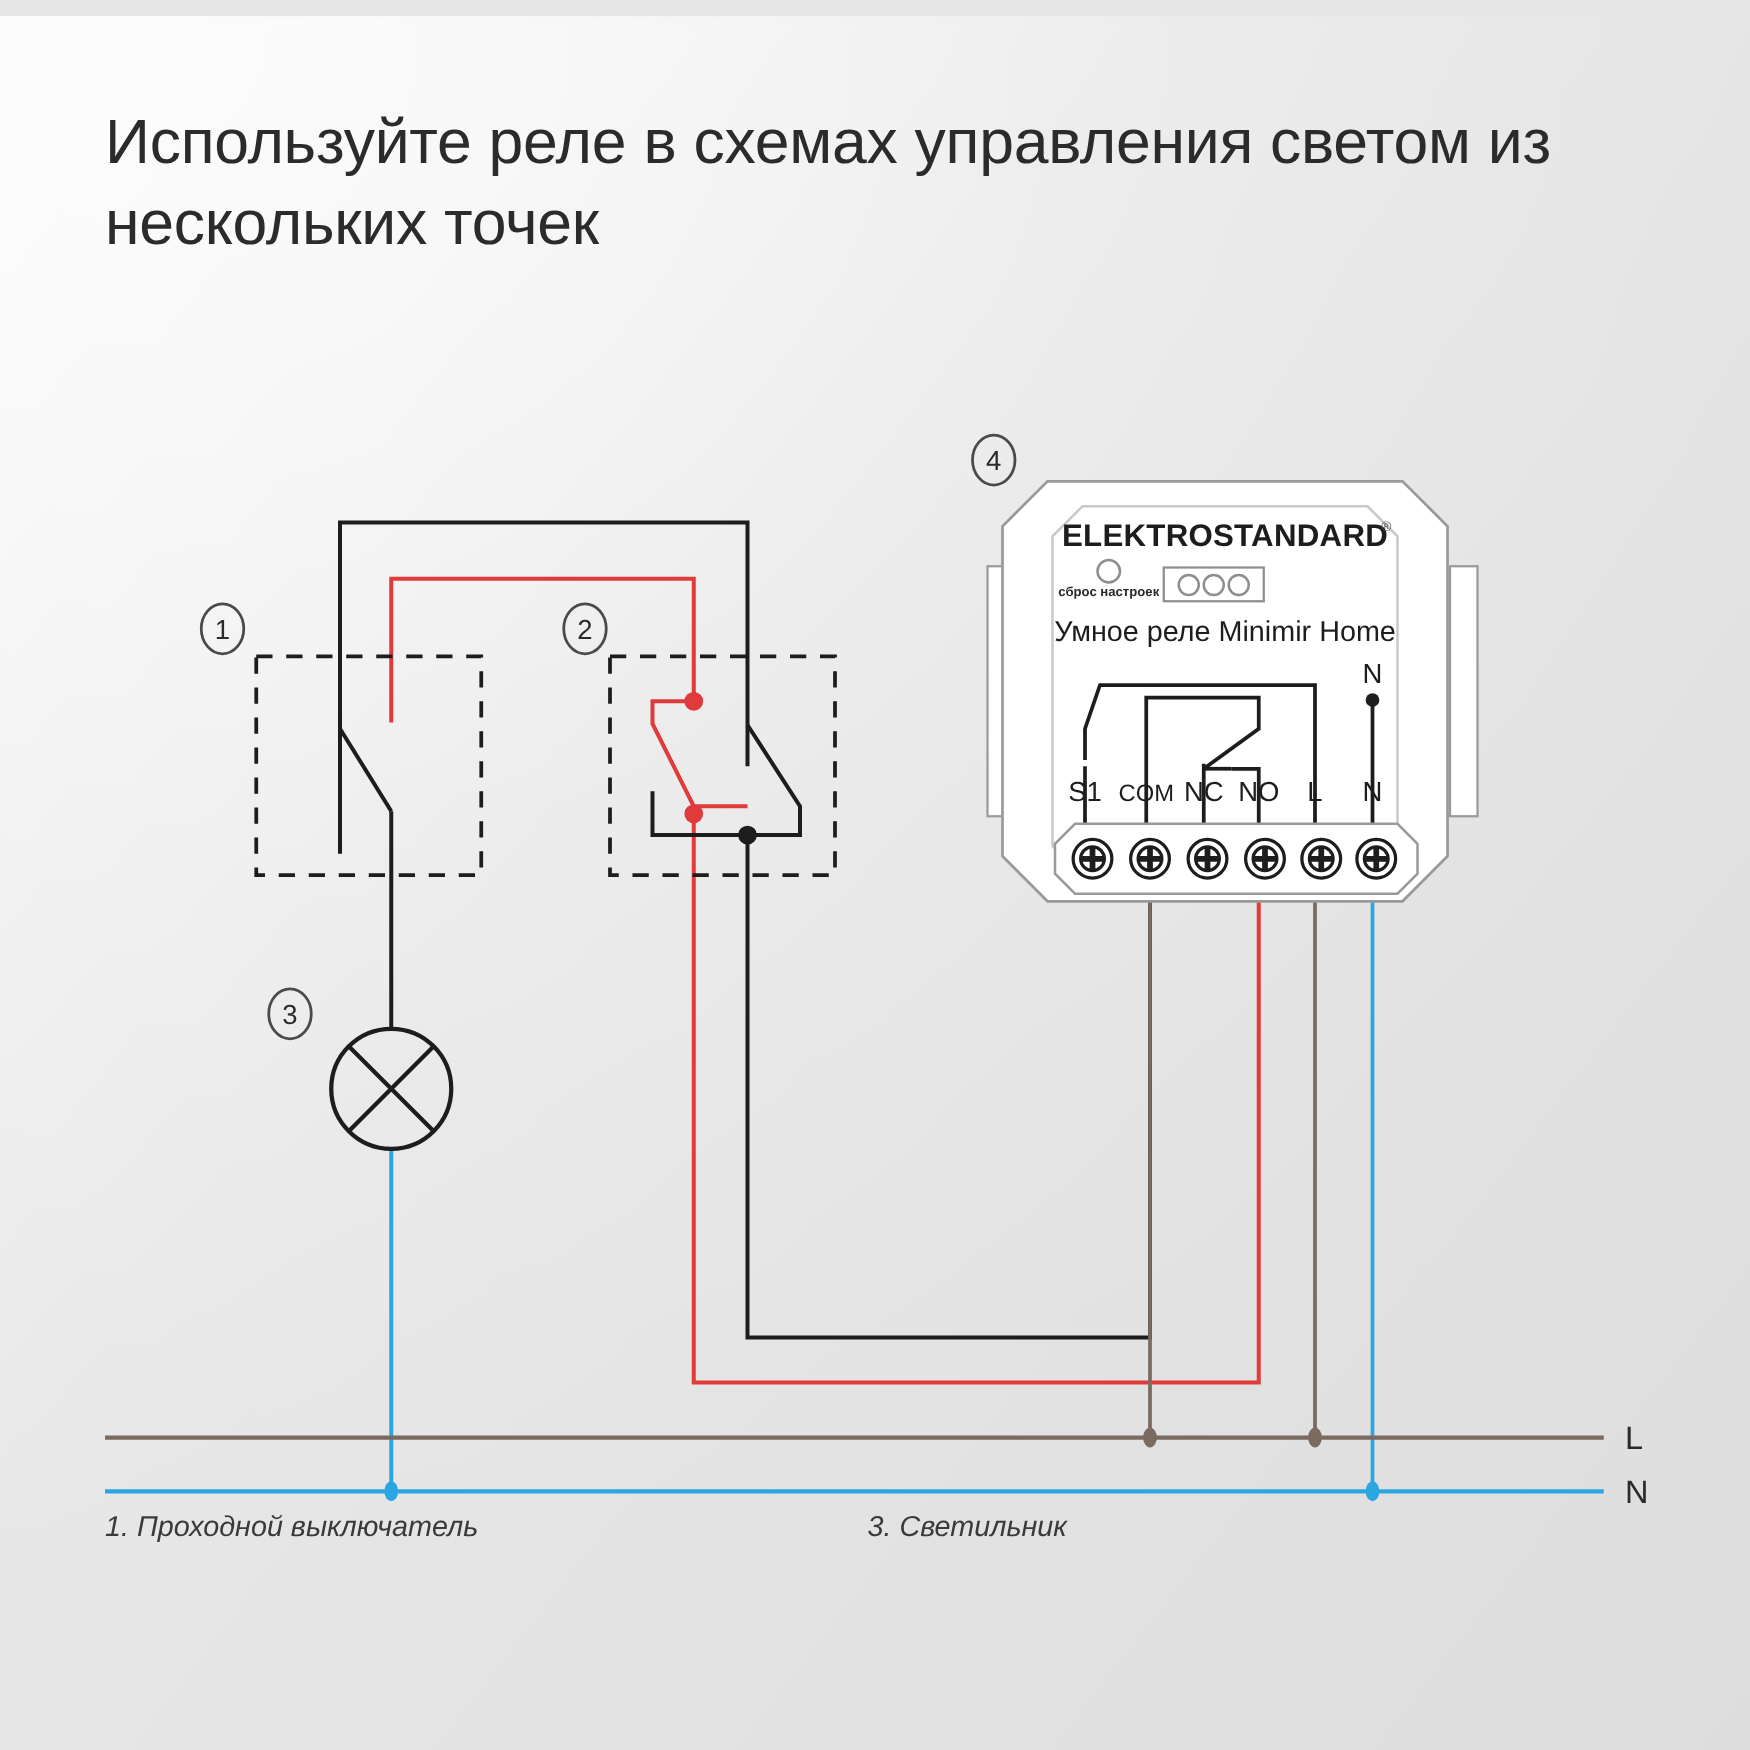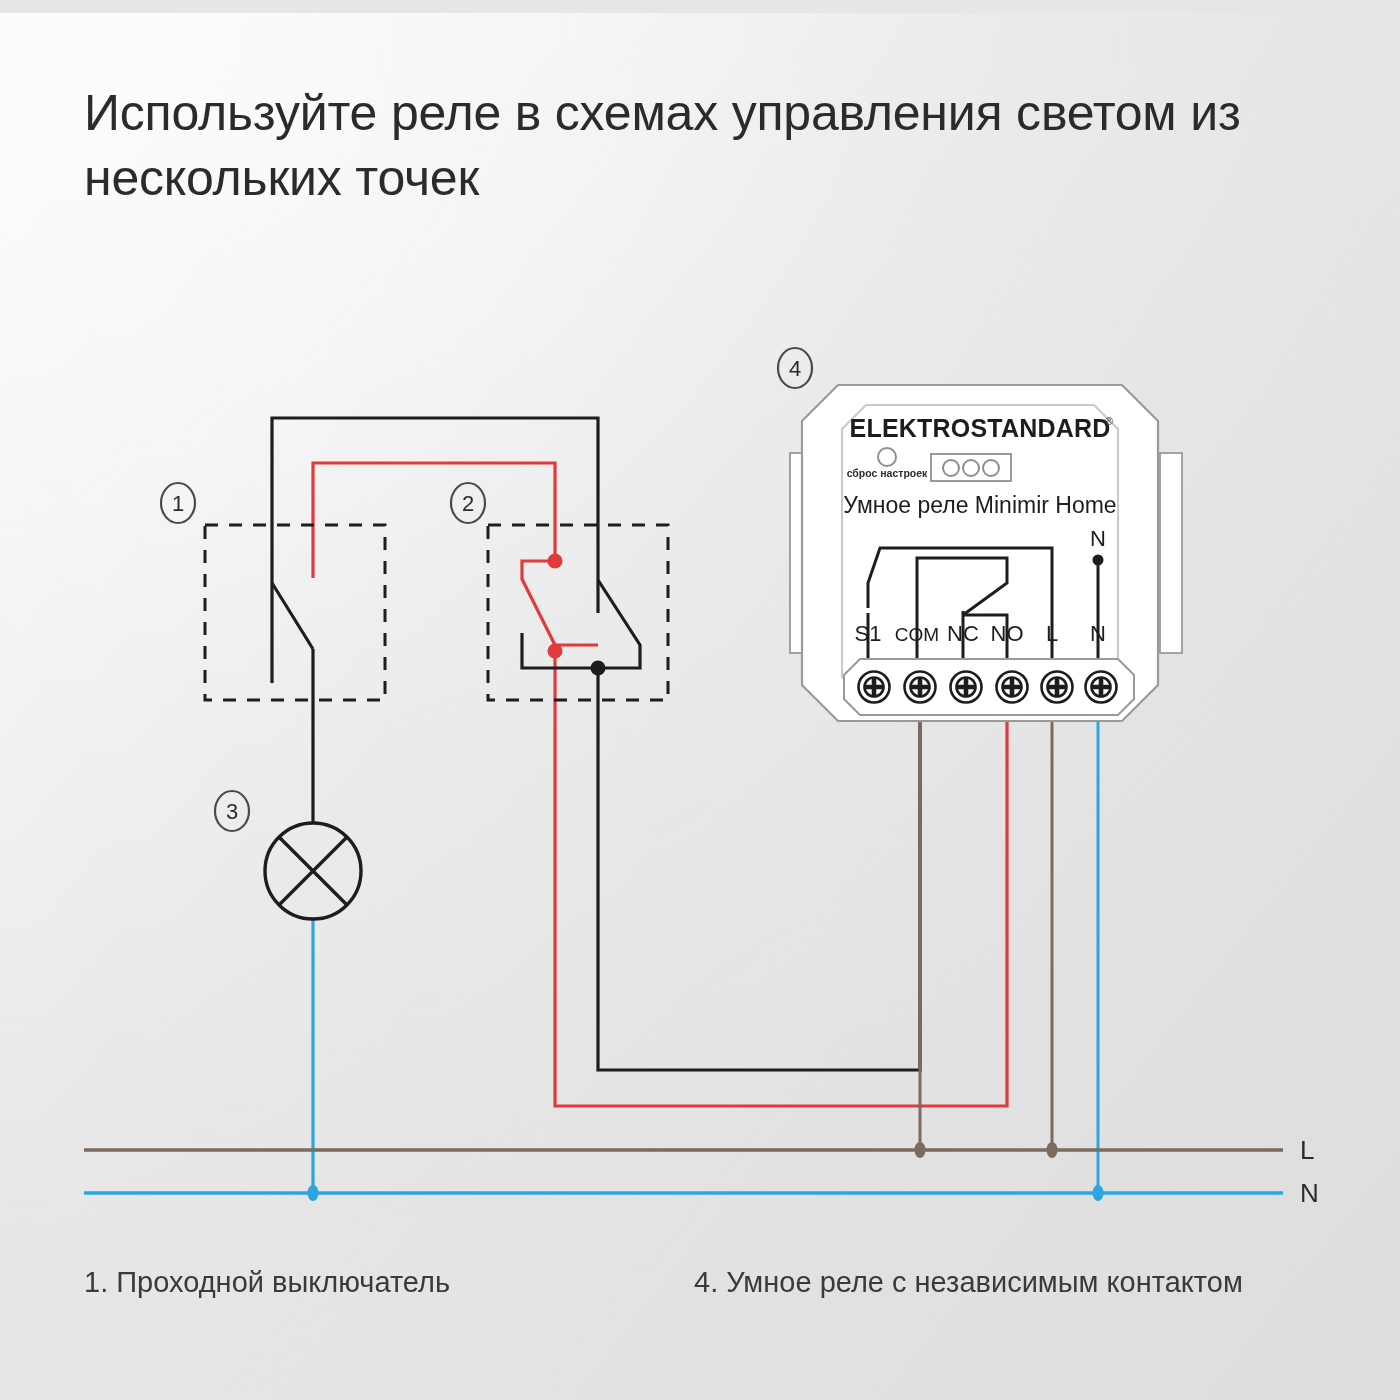--- a/index.html
+++ b/index.html
@@ -17,24 +17,24 @@
   #page:after{
     content:"";position:absolute;inset:0;pointer-events:none;
     background:linear-gradient(128deg, rgba(255,255,255,.75) 0%, rgba(255,255,255,.15) 38%, rgba(222,222,222,.30) 72%, rgba(214,214,214,.45) 100%);
   }
   .title{
     position:absolute;left:84px;top:68px;width:1240px;
     font-size:50px;line-height:1.30;font-weight:400;color:#2b2b2b;
     letter-spacing:-0.2px;z-index:5;
   }
   .legend{
-    position:absolute;left:84px;top:1252px;width:1250px;z-index:5;
+    position:absolute;left:84px;top:1194px;width:1250px;z-index:5;
     display:grid;grid-template-columns:600px 640px;
     row-gap:14px;column-gap:10px;
-    font-size:29px;color:#3a3a3a;line-height:1.22;
+    font-size:23px;color:#3a3a3a;line-height:1.22;font-style:italic;
   }
   svg.diagram{position:absolute;left:0;top:0;width:1400px;height:1400px;z-index:3;}
   .relay-label{font-family:"Liberation Sans","DejaVu Sans",sans-serif;}
 </style>
 </head>
 <body>
 
 <div id="page">
 
   <div class="title">Используйте реле в схемах управления светом из нескольких точек</div>
@@ -185,18 +185,18 @@
     <text x="1300" y="1146" font-size="26" fill="#2b2b2b">L</text>
     <text x="1300" y="1189" font-size="26" fill="#2b2b2b">N</text>
   </svg>
 
   <div class="legend">
     <div>
       <span>1.</span>
       <span>Проходной выключатель</span>
     </div>
     <div>
-      <span>4.</span>
-      <span>Умное реле с независимым контактом</span>
+      <span>3.</span>
+      <span>Светильник</span>
     </div>
   </div>
 
 </div>
 
 </body></html>

